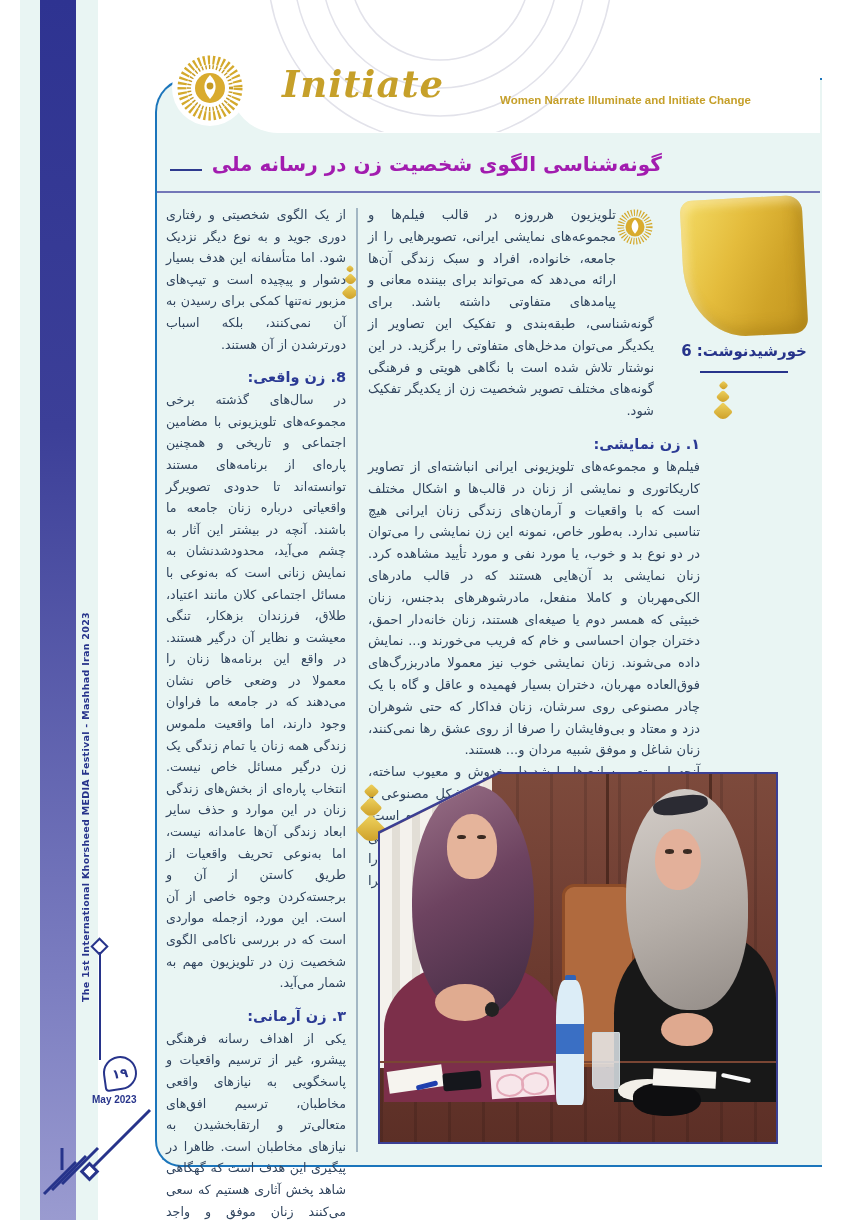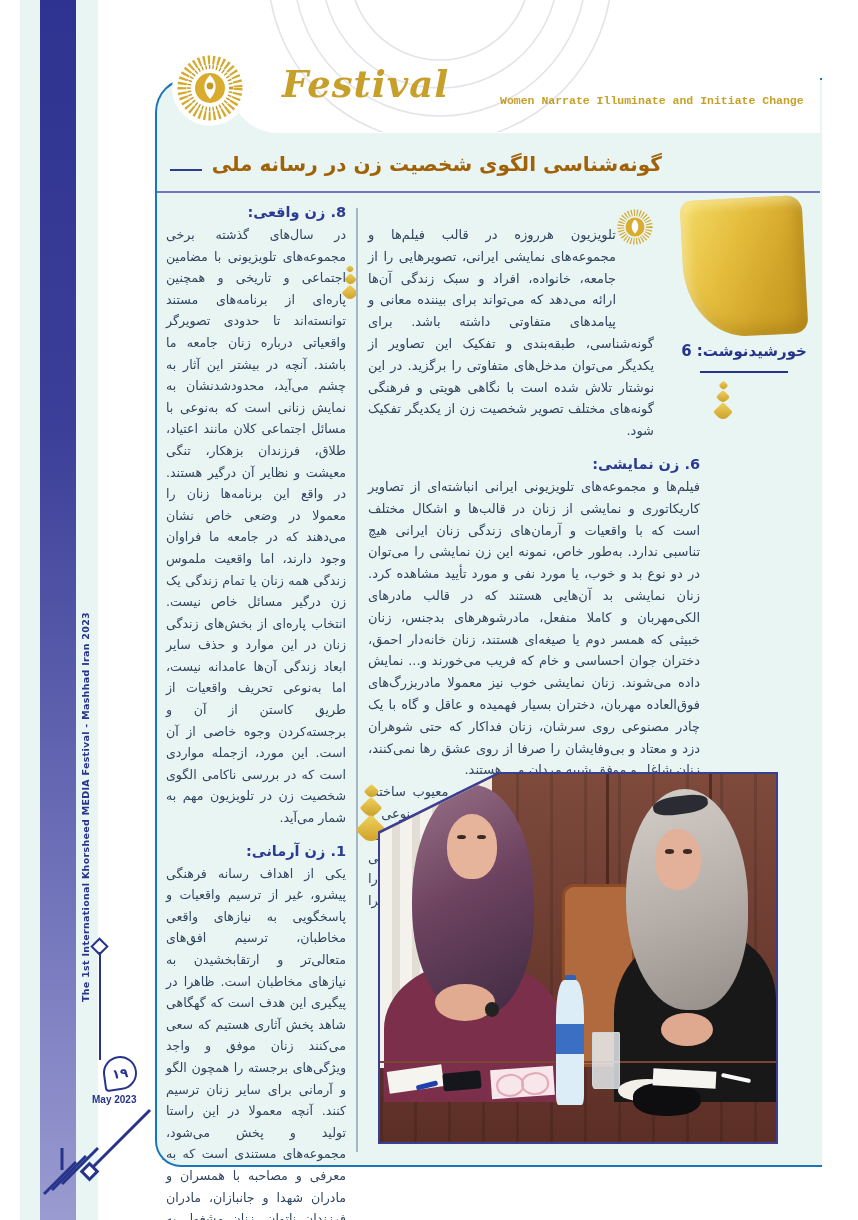--- a/index.html
+++ b/index.html
@@ -26,46 +26,46 @@
   .panel{position:absolute;left:155px;top:78px;width:665px;height:1085px;background:#e9f5f3;
       border:2px solid #1b75bb;border-right:none;border-radius:34px 0 0 26px;}
   .header-band{position:absolute;left:230px;top:76px;width:590px;height:57px;background:#ffffff;
       border-radius:0 0 0 48px;}
   .header-arcs{position:absolute;left:250px;top:0;width:430px;height:132px;pointer-events:none;}
   .logo{position:absolute;left:172px;top:50px;width:76px;height:76px;border-radius:50%;background:#ffffff;
       display:flex;align-items:center;justify-content:center;}
   .brand{position:absolute;left:282px;top:62px;color:#c6a02a;font-family:"DejaVu Serif",serif;
       font-style:italic;font-weight:bold;font-size:37px;letter-spacing:1px;}
   .tagline{position:absolute;left:500px;top:94px;color:#c6a02a;font-size:11.5px;font-weight:bold;
-      font-family:Liberation Mono, monospace;white-space:nowrap;}
+      font-family:Liberation Sans, sans-serif;white-space:nowrap;}
   
   .title-row{position:absolute;left:170px;top:152px;width:492px;display:flex;align-items:flex-end;gap:10px;}
   .title-lead-line{flex:1;height:2px;background:#2e3a8e;margin-bottom:5px;}
-  .article-title{color:#a16207;font-size:20px;font-weight:bold;direction:rtl;white-space:nowrap;}
+  .article-title{color:#a21caf;font-size:20px;font-weight:bold;direction:rtl;white-space:nowrap;}
   .title-rule{position:absolute;left:157px;top:191px;width:663px;height:2px;background:#7377b8;}
   
   .gold-foil{position:absolute;left:683px;top:198px;width:122px;height:138px;transform:rotate(-3deg);
       background:linear-gradient(115deg,#f4dc66 0%,#e4bc3c 40%,#d0a428 70%,#c2951f 100%);
       border-radius:12px 16px 14px 62px / 12px 16px 14px 74px;
       box-shadow:inset -6px -8px 14px rgba(120,85,0,.25), inset 5px 6px 10px rgba(255,240,180,.6);}
   .kicker{position:absolute;left:680px;top:342px;width:128px;text-align:center;color:#27348b;
       font-size:15px;font-weight:bold;direction:rtl;}
   .kicker-rule{position:absolute;left:700px;top:371px;width:88px;height:2px;background:#27348b;}
   .gold-stack{position:absolute;display:flex;flex-direction:column;align-items:center;gap:3px;}
   .gold-stack .d{background:linear-gradient(135deg,#efd35f,#c99921);transform:rotate(45deg);
       border-radius:2px 2px 50% 2px;}
   .stack-kicker{left:716px;top:382px;}
   .stack-gutter{left:344px;top:266px;}
   .stack-photo{left:360px;top:786px;}
   .sun-icon{position:absolute;left:616px;top:208px;width:38px;height:38px;}
   
   .col{position:absolute;direction:rtl;text-align:justify;color:#31455e;}
   .col p{margin:0 0 14px 0;font-size:13px;line-height:21.8px;}
   .col h3{margin:0 0 4px 0;font-size:14.5px;color:#2b3a94;text-align:right;}
-  .col-wide{left:368px;top:204px;width:332px;margin-top:20px;}
+  .col-wide{left:368px;top:204px;width:332px;}
   .col-left{left:166px;top:204px;width:180px;}
   .col-left p{font-size:12.6px;line-height:21.6px;}
   .intro-p{margin-left:0;margin-right:46px !important;}
   .intro-spacer{float:right;width:38px;height:88px;}
   .tight{margin-bottom:0 !important;}
   .col-divider{position:absolute;left:356px;top:208px;width:1.5px;height:944px;background:#a3b7c4;}
   
   .photo-frame{position:absolute;left:378px;top:772px;width:400px;height:372px;background:#3b3f94;
       clip-path:polygon(0 16%,30% 0,100% 0,100% 100%,0 100%);}
   .photo{position:absolute;left:2px;top:2px;right:2px;bottom:2px;overflow:hidden;
@@ -150,21 +150,21 @@
 
   <div class="logo">
     <svg width="70" height="70" viewBox="0 0 70 70">
       <circle cx="35" cy="35" r="28" fill="none" stroke="#d4a92c" stroke-width="9" stroke-dasharray="2.2 2.6"></circle>
       <circle cx="35" cy="35" r="21" fill="none" stroke="#c59a22" stroke-width="4" stroke-dasharray="1.4 2.2"></circle>
       <circle cx="35" cy="35" r="15" fill="#d9ab2e"></circle>
       <path d="M35 22 c7 7 8 15 0 24 c-8 -9 -7 -17 0 -24z" fill="#ffffff"></path>
       <circle cx="35" cy="33" r="3.4" fill="#c59a22"></circle>
     </svg>
   </div>
-  <div class="brand">Festival</div>
+  <div class="brand">Initiate</div>
   <div class="tagline">Women Narrate Illuminate and Initiate Change</div>
 
   <div class="title-row">
     <div class="title-lead-line"></div>
     <div class="article-title">گونه‌شناسی الگوی شخصیت زن در رسانه ملی</div>
   </div>
   <div class="title-rule"></div>
 
   <div class="gold-foil"></div>
   <svg class="sun-icon" viewBox="0 0 40 40">
@@ -182,29 +182,30 @@
   <div class="gold-stack stack-gutter">
     <div class="d" style="width:6px;height:6px;"></div>
     <div class="d" style="width:9px;height:9px;"></div>
     <div class="d" style="width:12px;height:12px;"></div>
   </div>
 
   <div class="col col-wide">
     <div class="intro-p" style="margin-bottom:14px;">
       <span class="intro-spacer"></span><span style="font-size:13px;line-height:21.8px;">تلویزیون هرروزه در قالب فیلم‌ها و مجموعه‌های نمایشی ایرانی، تصویرهایی را از جامعه، خانواده، افراد و سبک زندگی آن‌ها ارائه می‌دهد که می‌تواند برای بیننده معانی و پیامدهای متفاوتی داشته باشد. برای گونه‌شناسی، طبقه‌بندی و تفکیک این تصاویر از یکدیگر می‌توان مدخل‌های متفاوتی را برگزید. در این نوشتار تلاش شده است با نگاهی هویتی و فرهنگی گونه‌های مختلف تصویر شخصیت زن از یکدیگر تفکیک شود.</span>
     </div>
-    <h3>6. زن نمایشی:</h3>
+    <h3>۱. زن نمایشی:</h3>
     <p class="tight">فیلم‌ها و مجموعه‌های تلویزیونی ایرانی انباشته‌ای از تصاویر کاریکاتوری و نمایشی از زنان در قالب‌ها و اشکال مختلف است که با واقعیات و آرمان‌های زندگی زنان ایرانی هیچ تناسبی ندارد. به‌طور خاص، نمونه این زن نمایشی را می‌توان در دو نوع بد و خوب، یا مورد نفی و مورد تأیید مشاهده کرد. زنان نمایشی بد آن‌هایی هستند که در قالب مادرهای الکی‌مهربان و کاملا منفعل، مادرشوهرهای بدجنس، زنان خبیثی که همسر دوم یا صیغه‌ای هستند، زنان خانه‌دار احمق، دختران جوان احساسی و خام که فریب می‌خورند و... نمایش داده می‌شوند. زنان نمایشی خوب نیز معمولا مادربزرگ‌های فوق‌العاده مهربان، دختران بسیار فهمیده و عاقل و گاه با یک چادر مصنوعی روی سرشان، زنان فداکار که حتی شوهران دزد و معتاد و بی‌وفایشان را صرفا از روی عشق رها نمی‌کنند، زنان شاغل و موفق شبیه مردان و... هستند.</p>
     <p>آنچه این تصویرسازی‌ها را شدیدا مخدوش و معیوب ساخته، تمرکز روی یک یا چند ویژگی است که به‌شکل مصنوعی و اجباری به شخصیت‌های داستان‌های آبکی الصاق شده است. این زنان آن‌قدر دور از انتظارند و آن‌قدر از واقعیات ملموسی که زنان ایرانی با آن درگیرند، دور هستند که می‌توان آن‌ها را نسخه نمایشی زنان در رمان‌های عامه‌پسند دانست. ظاهرا هدف از ارائه این تیپ‌های معیوب این است که بیننده</p>
   </div>
 
   <div class="col col-left">
+    <p>از یک الگوی شخصیتی و رفتاری دوری جوید و به نوع دیگر نزدیک شود. اما متأسفانه این هدف بسیار دشوار و پیچیده است و تیپ‌های مزبور نه‌تنها کمکی برای رسیدن به آن نمی‌کنند، بلکه اسباب دورترشدن از آن هستند.</p>
     <h3>8. زن واقعی:</h3>
     <p>در سال‌های گذشته برخی مجموعه‌های تلویزیونی با مضامین اجتماعی و تاریخی و همچنین پاره‌ای از برنامه‌های مستند توانسته‌اند تا حدودی تصویرگر واقعیاتی درباره زنان جامعه ما باشند. آنچه در بیشتر این آثار به چشم می‌آید، محدودشدنشان به نمایش زنانی است که به‌نوعی با مسائل اجتماعی کلان مانند اعتیاد، طلاق، فرزندان بزهکار، تنگی معیشت و نظایر آن درگیر هستند. در واقع این برنامه‌ها زنان را معمولا در وضعی خاص نشان می‌دهند که در جامعه ما فراوان وجود دارند، اما واقعیت ملموس زندگی همه زنان یا تمام زندگی یک زن درگیر مسائل خاص نیست. انتخاب پاره‌ای از بخش‌های زندگی زنان در این موارد و حذف سایر ابعاد زندگی آن‌ها عامدانه نیست، اما به‌نوعی تحریف واقعیات از طریق کاستن از آن و برجسته‌کردن وجوه خاصی از آن است. این مورد، ازجمله مواردی است که در بررسی ناکامی الگوی شخصیت زن در تلویزیون مهم به شمار می‌آید.</p>
-    <h3>1. زن آرمانی:</h3>
+    <h3>۳. زن آرمانی:</h3>
     <p>یکی از اهداف رسانه فرهنگی پیشرو، غیر از ترسیم واقعیات و پاسخگویی به نیازهای واقعی مخاطبان، ترسیم افق‌های متعالی‌تر و ارتقابخشیدن به نیازهای مخاطبان است. ظاهرا در پیگیری این هدف است که گهگاهی شاهد پخش آثاری هستیم که سعی می‌کنند زنان موفق و واجد ویژگی‌های برجسته را همچون الگو و آرمانی برای سایر زنان ترسیم کنند. آنچه معمولا در این راستا تولید و پخش می‌شود، مجموعه‌های مستندی است که به معرفی و مصاحبه با همسران و مادران شهدا و جانبازان، مادران فرزندان ناتوان، زنان مشغول به فعالیت‌های خیریه و مانند آن اختصاص دارد و البته برنامه‌های مذهبی و خانواده که با دعوت از کارشناسان، سعی می‌کنند زنان را برای رسیدن به زندگی مطلوب راهنمایی کنند.</p>
   </div>
 
   <div class="col-divider"></div>
 
   <div class="gold-stack stack-photo">
     <div class="d" style="width:11px;height:11px;"></div>
     <div class="d" style="width:16px;height:16px;"></div>
     <div class="d" style="width:22px;height:22px;"></div>
   </div>

